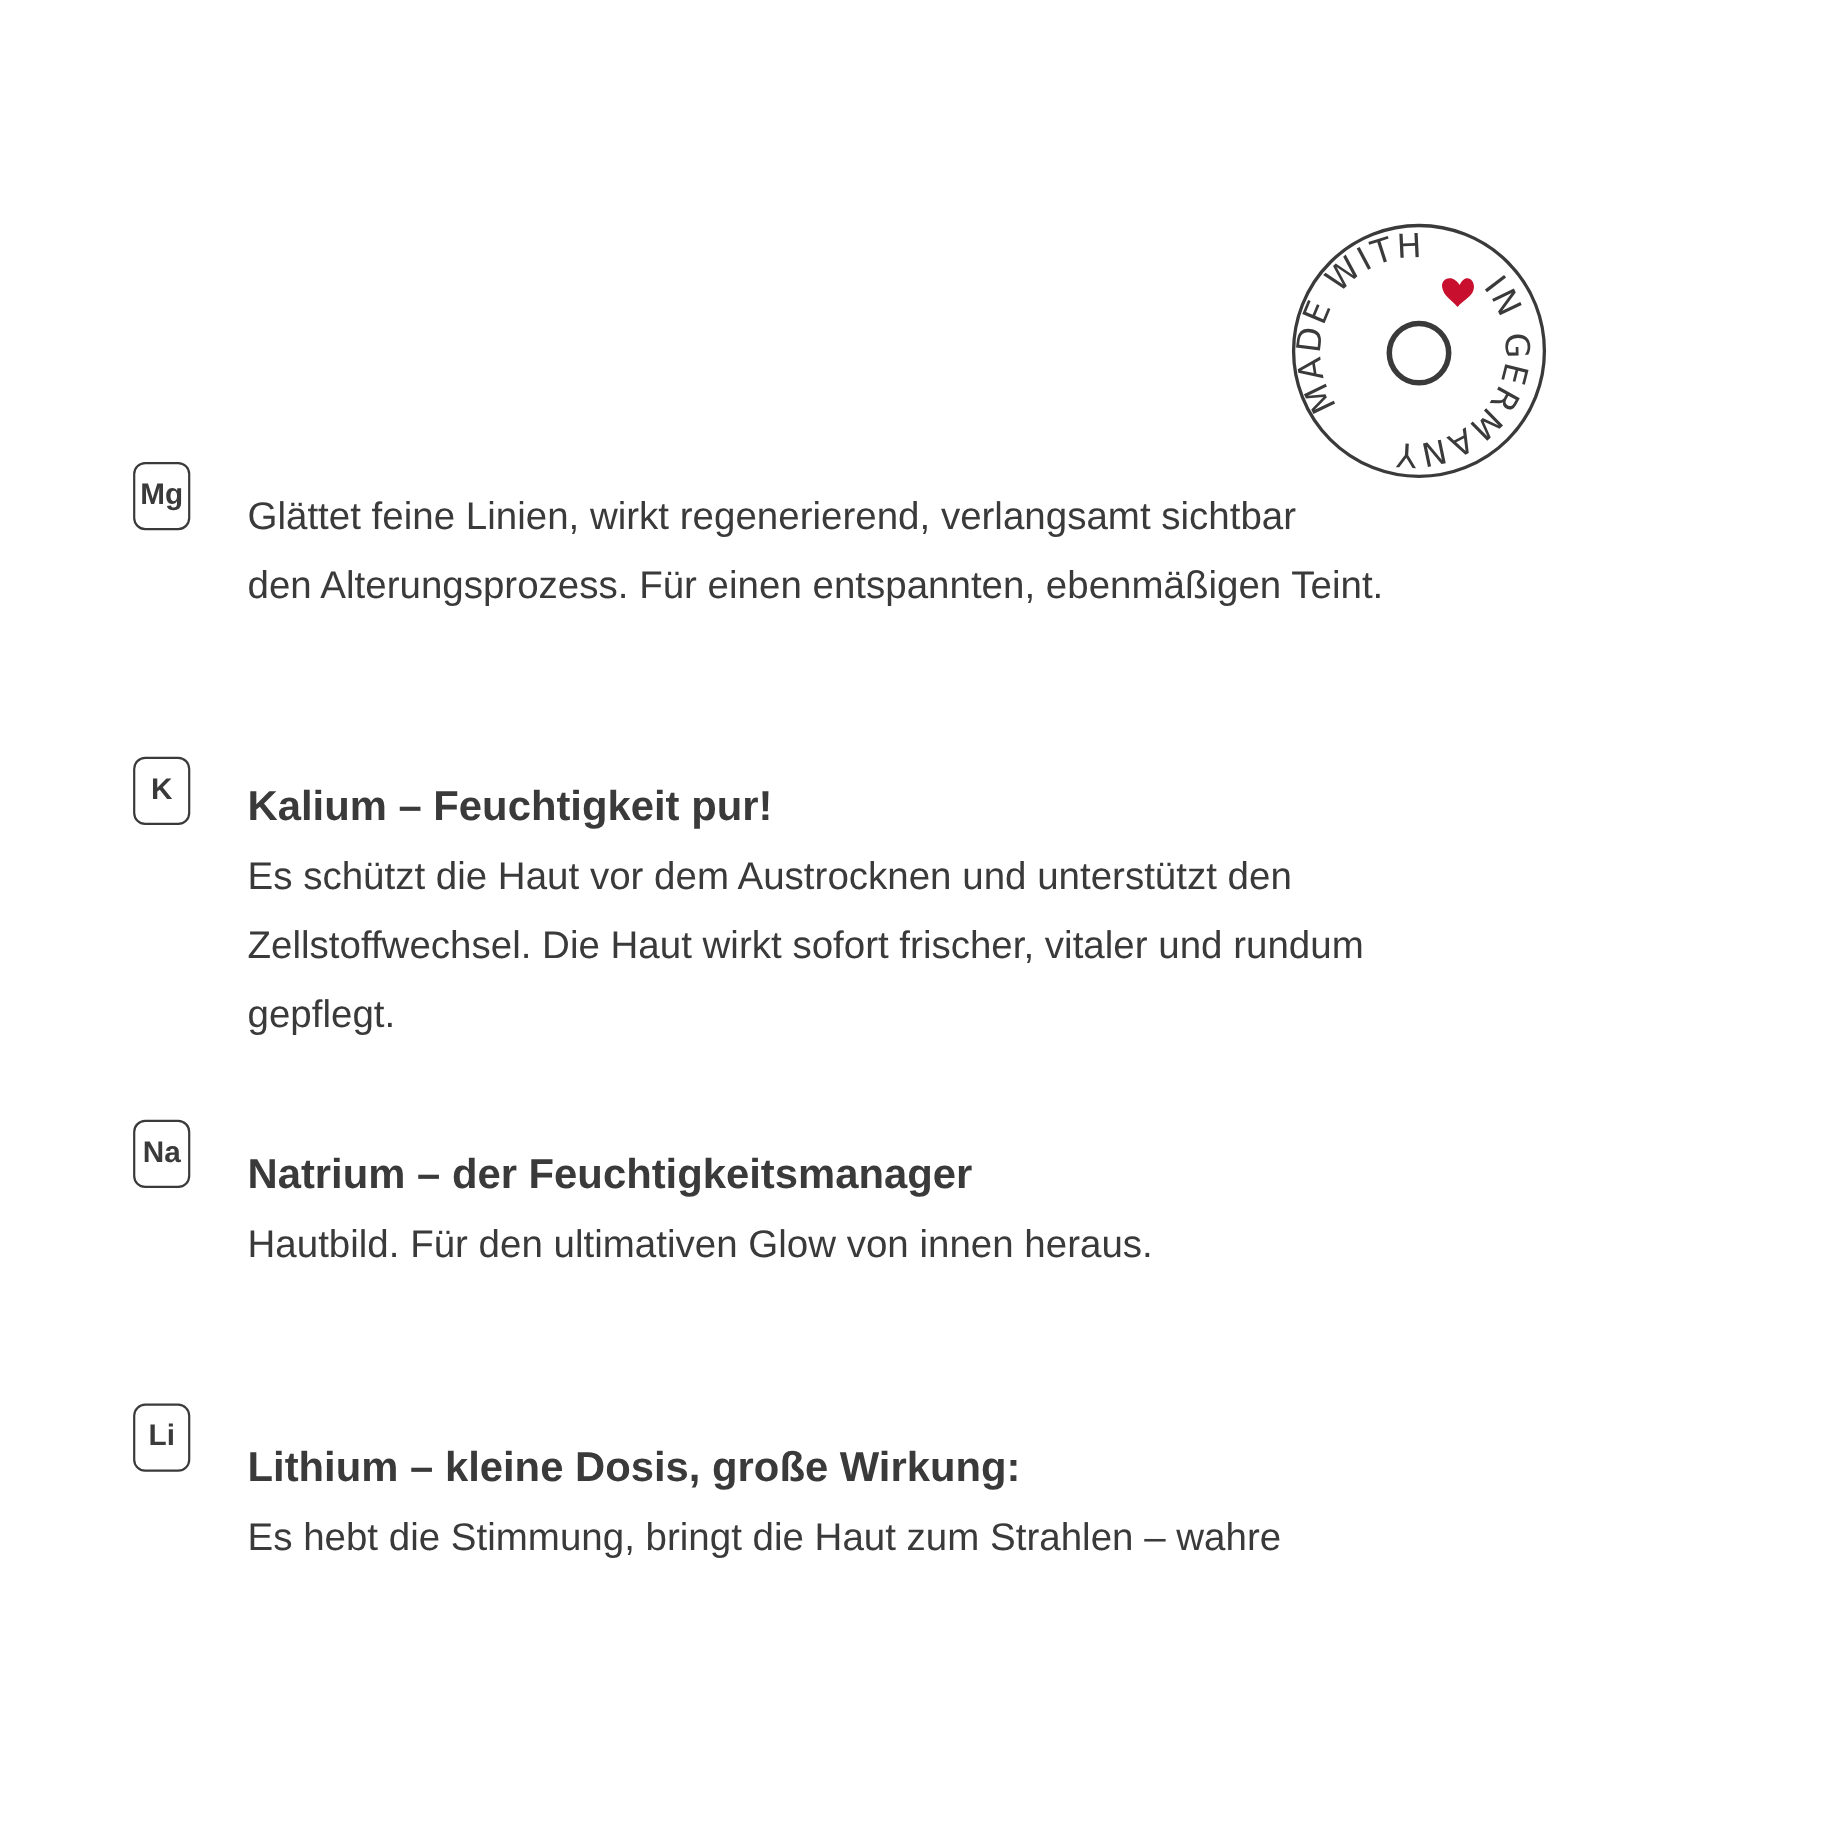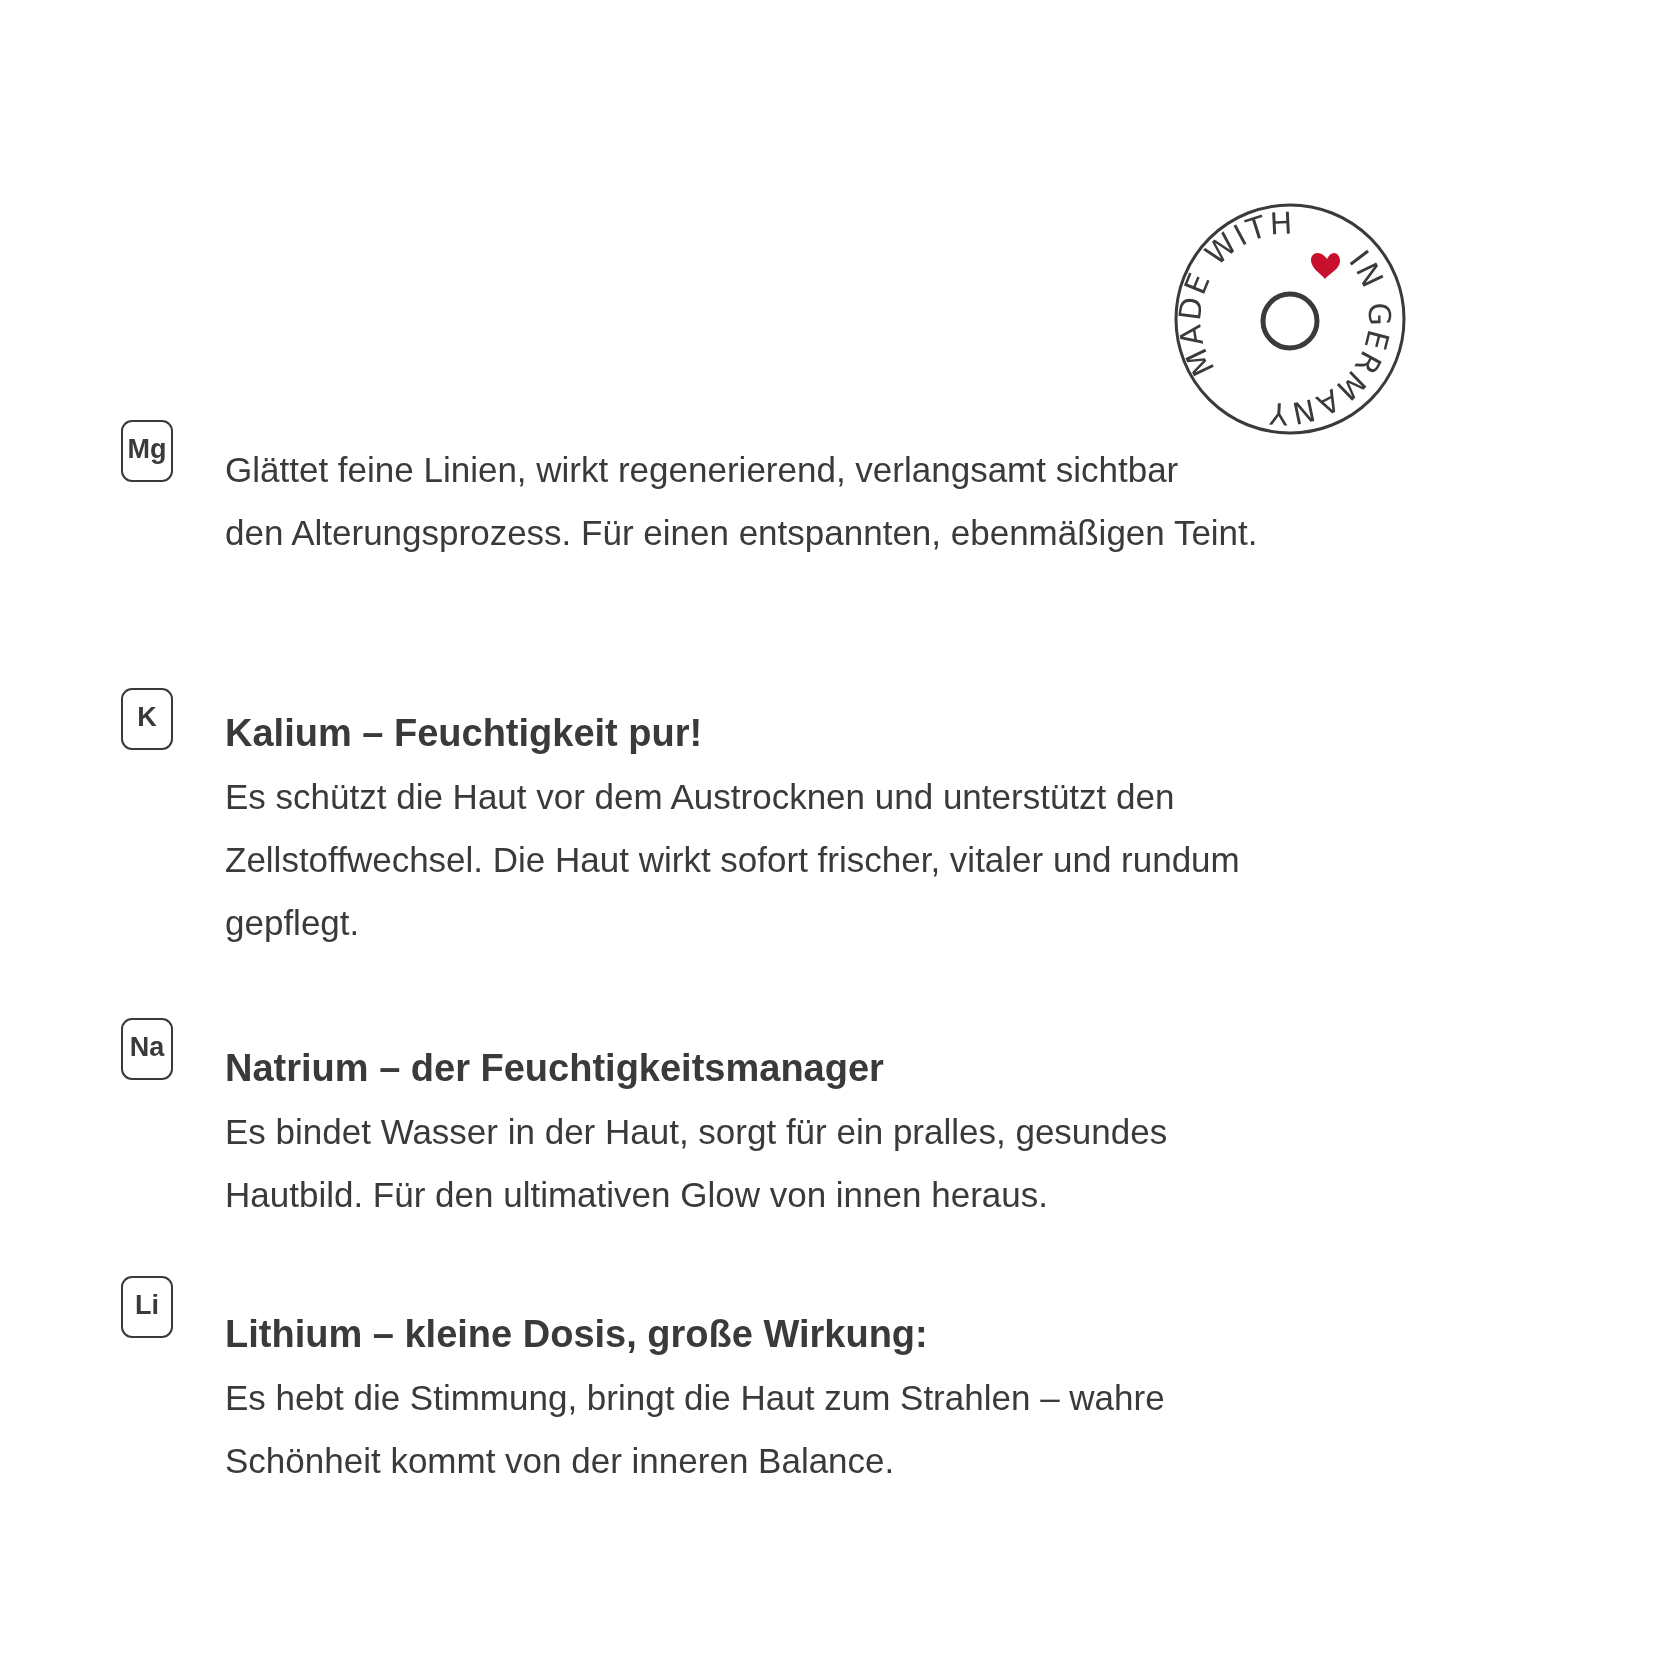--- a/index.html
+++ b/index.html
@@ -58,25 +58,23 @@
     <div class="body-line">Es schützt die Haut vor dem Austrocknen und unterstützt den</div>
     <div class="body-line">Zellstoffwechsel. Die Haut wirkt sofort frischer, vitaler und rundum</div>
     <div class="body-line">gepflegt.</div>
   </div>
 </div>
 
 <div class="item">
   <div class="symbol" style="top:1018px;">Na</div>
   <div class="text" style="top:1037px;">
     <div class="title">Natrium – der Feuchtigkeitsmanager</div>
-    <div class="body-line">Es bindet Wasser in der Haut, sorgt für ein pralles, gesundes</div>
     <div class="body-line">Hautbild. Für den ultimativen Glow von innen heraus.</div>
   </div>
 </div>
 
 <div class="item">
   <div class="symbol" style="top:1276px;">Li</div>
   <div class="text" style="top:1303px;">
     <div class="title">Lithium – kleine Dosis, große Wirkung:</div>
     <div class="body-line">Es hebt die Stimmung, bringt die Haut zum Strahlen –  wahre</div>
-    <div class="body-line">Schönheit kommt von der inneren Balance.</div>
   </div>
 </div>
 
 </body></html>

